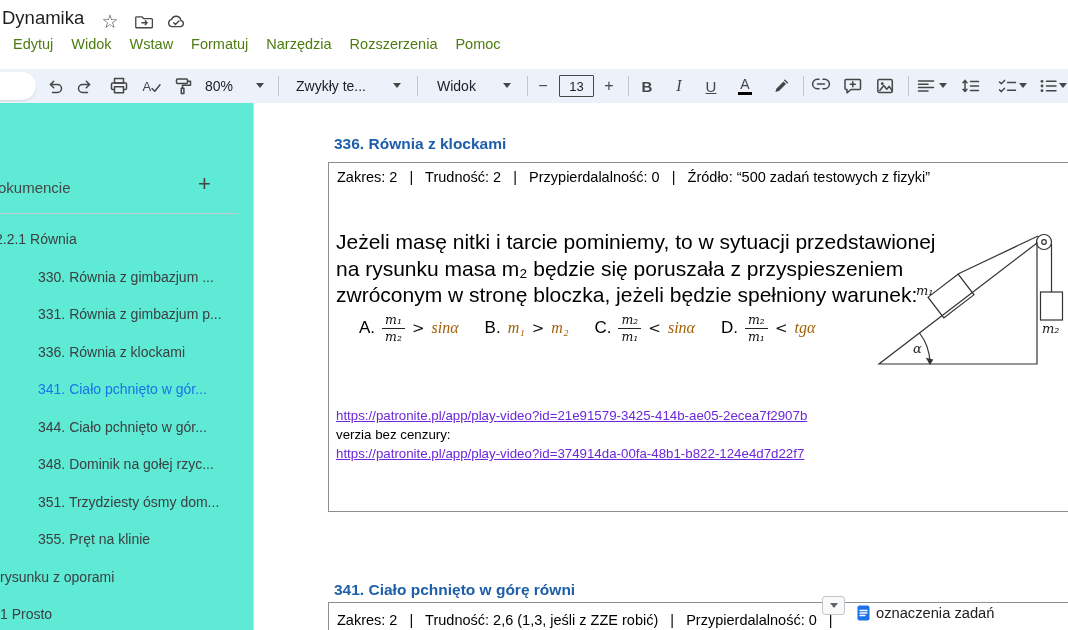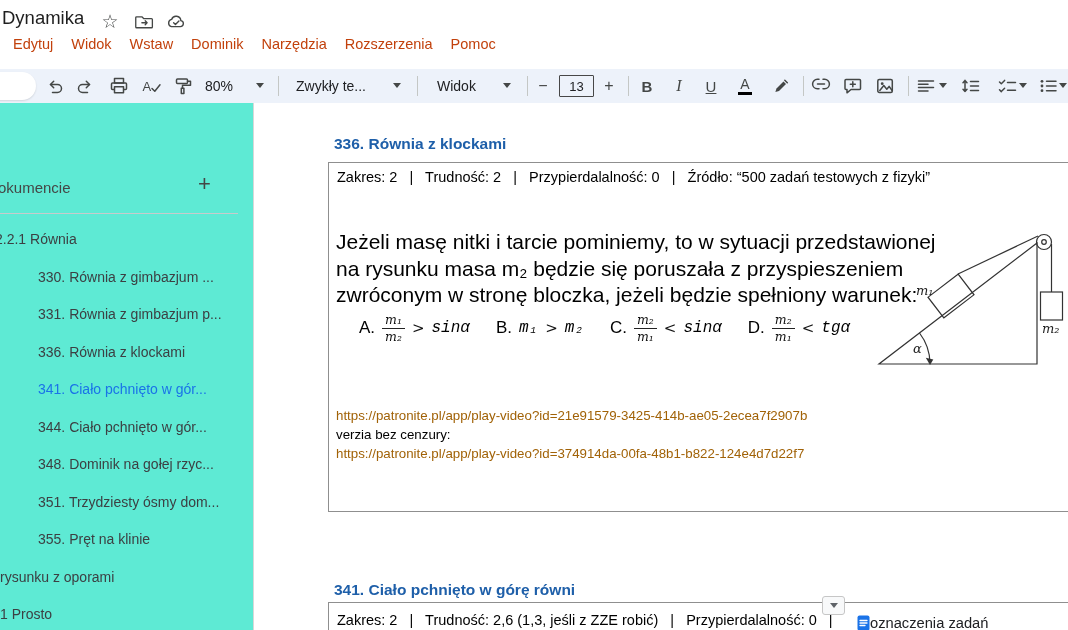--- a/index.html
+++ b/index.html
@@ -8,21 +8,21 @@
   .screen{position:relative;width:1068px;height:630px;overflow:hidden;background:#fff}
 
   
   .doc-title{position:absolute;left:2px;top:7px;font-size:18.5px;color:#1f1f1f;white-space:nowrap}
   .title-ic{position:absolute;top:11px;width:22px;height:22px;display:flex;align-items:center;justify-content:center;color:#444746}
   .star-ic{left:99px;font-size:19px;line-height:20px}
   .folder-ic{left:133px}.cloud-ic{left:165px}
 
   
   .menubar{position:absolute;left:4px;top:33px;display:flex}
-  .menu-item{padding:3px 9px;font-size:14.5px;color:#c2410c;border-radius:4px;cursor:default;white-space:nowrap}
+  .menu-item{padding:3px 9px;font-size:14.5px;color:#4d7c0f;border-radius:4px;cursor:default;white-space:nowrap}
 
   
   .toolbar{position:absolute;left:0;top:69px;width:1068px;height:34px;background:#edf2fa}
   .search-pill{position:absolute;left:-24px;top:3px;width:60px;height:28px;background:#fff;border-radius:14px;box-shadow:0 1px 2px rgba(0,0,0,.12)}
   .tbtn{position:absolute;top:4px;width:26px;height:26px;display:flex;align-items:center;justify-content:center;border-radius:4px;color:#444746}
   .tdiv{position:absolute;top:7px;width:1px;height:20px;background:#c4c7c5}
   .ttext{position:absolute;top:9px;font-size:14px;color:#202124;white-space:nowrap}
   .caret{position:absolute;top:14px;width:0;height:0;border-left:4px solid transparent;border-right:4px solid transparent;border-top:5px solid #444746}
   .size-box{position:absolute;left:559px;top:6px;width:35px;height:22px;border:1px solid #474747;border-radius:1px;font-size:13px;display:flex;align-items:center;justify-content:center;color:#202124}
   .fmt{font-size:15px}
@@ -48,35 +48,35 @@
   #heading1{left:80px;top:32px}
   #heading2{left:80px;top:478px}
   .qtable{position:absolute;left:74px;top:59px;width:742px;height:350px;border:1px solid #8f8f8f;border-right:none;background:#fff}
   .qtable2{position:absolute;left:74px;top:499px;width:742px;height:62px;border:1px solid #8f8f8f;border-right:none;background:#fff}
   .meta{position:absolute;left:8px;top:6px;font-size:14.5px;color:#000;white-space:pre}
   .meta2{position:absolute;left:8px;top:9px;font-size:14.5px;color:#000;white-space:pre}
   .plines{position:absolute;left:7px;top:66px;font-size:21px;color:#000;line-height:26.5px;white-space:nowrap}
   .answers{position:absolute;left:30px;top:142px;height:46px;display:flex;align-items:center;gap:26px}
   .ans{display:inline-flex;align-items:center;gap:7px}
   .alabel{font-size:17px;color:#000}
-  .math{font-family:Liberation Mono, monospace;font-style:italic;font-size:16px;color:#000000}
+  .math{font-family:Liberation Serif, serif;font-style:italic;font-size:16px;color:#a16207}
   .op{font-family:"DejaVu Serif",serif;font-size:15px;color:#111}
   .frac{display:inline-flex;flex-direction:column;align-items:center;font-family:"DejaVu Serif",serif;font-style:italic;font-size:12.5px;line-height:1.25;color:#111}
   .fnum{border-bottom:1px solid #222;padding:0 3px}
   .links{position:absolute;left:7px;top:243px;font-size:13.3px;line-height:19px}
-  .link{display:block;color:#a16207;white-space:nowrap;cursor:pointer}
+  .link{display:block;color:#6d28d9;text-decoration:underline;white-space:nowrap;cursor:pointer}
   .note{color:#000}
   .figure{position:absolute;left:540px;top:64px}
   .fig-line{stroke:#333;stroke-width:1.2;fill:none}
   .fig-text{font-family:"DejaVu Serif",serif;font-style:italic;font-size:13px;fill:#222}
 
   
   .tbl-dropdown{position:absolute;left:568px;top:493px;width:23px;height:19px;background:#f8f9fa;border:1px solid #c6c6c6;border-radius:3px;display:flex;align-items:center;justify-content:center;z-index:5}
   .tbl-dropdown .dcaret{width:0;height:0;border-left:4px solid transparent;border-right:4px solid transparent;border-top:5px solid #5f6368}
-  .chip{position:absolute;left:528px;top:12px;display:flex;align-items:center;}
+  .chip{position:absolute;left:528px;top:2px;display:flex;align-items:center;gap:6px}
   .chip-label{font-size:14.7px;color:#202124;white-space:nowrap}
 </style>
 </head>
 <body>
 
 <div class="screen">
 
   <div class="doc-title">Dynamika</div>
   <div class="title-ic star-ic">☆</div>
   <div class="title-ic folder-ic">
@@ -89,21 +89,21 @@
     <svg width="22" height="22" viewBox="0 0 24 24" class="ic">
       <path d="M7,17 h9.8 a3.3,3.3 0 0 0 .5,-6.55 A5.2,5.2 0 0 0 7.2,9.2 A4,4 0 0 0 7,17 z"></path>
       <path d="M9.4,12.7 l2,2 L15.2,10.8"></path>
     </svg>
   </div>
 
   <nav class="menubar">
     <span class="menu-item">Edytuj</span>
     <span class="menu-item">Widok</span>
     <span class="menu-item">Wstaw</span>
-    <span class="menu-item">Dominik</span>
+    <span class="menu-item">Formatuj</span>
     <span class="menu-item">Narzędzia</span>
     <span class="menu-item">Rozszerzenia</span>
     <span class="menu-item">Pomoc</span>
   </nav>
 
   <div class="toolbar">
     <div class="search-pill">
       
     </div>
 

